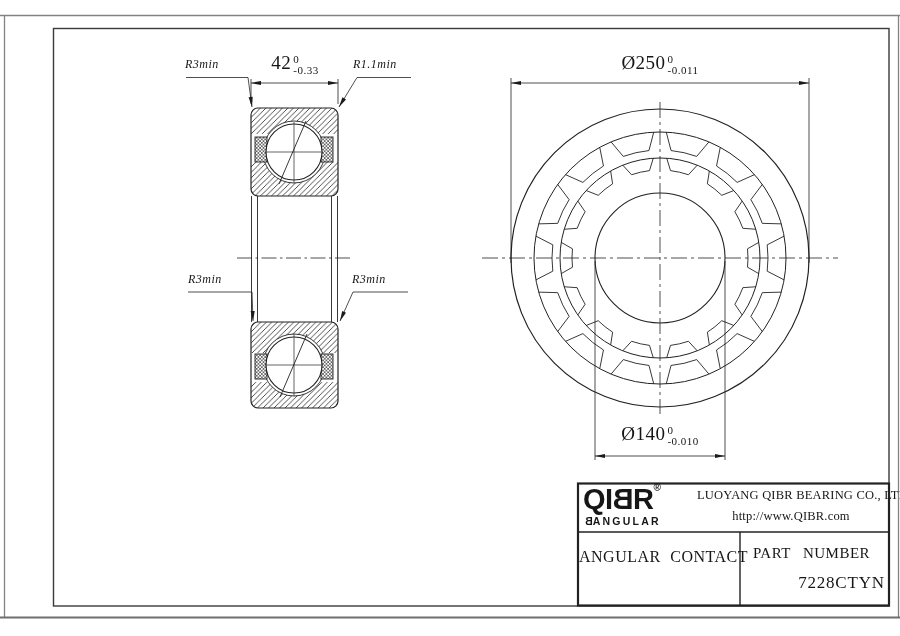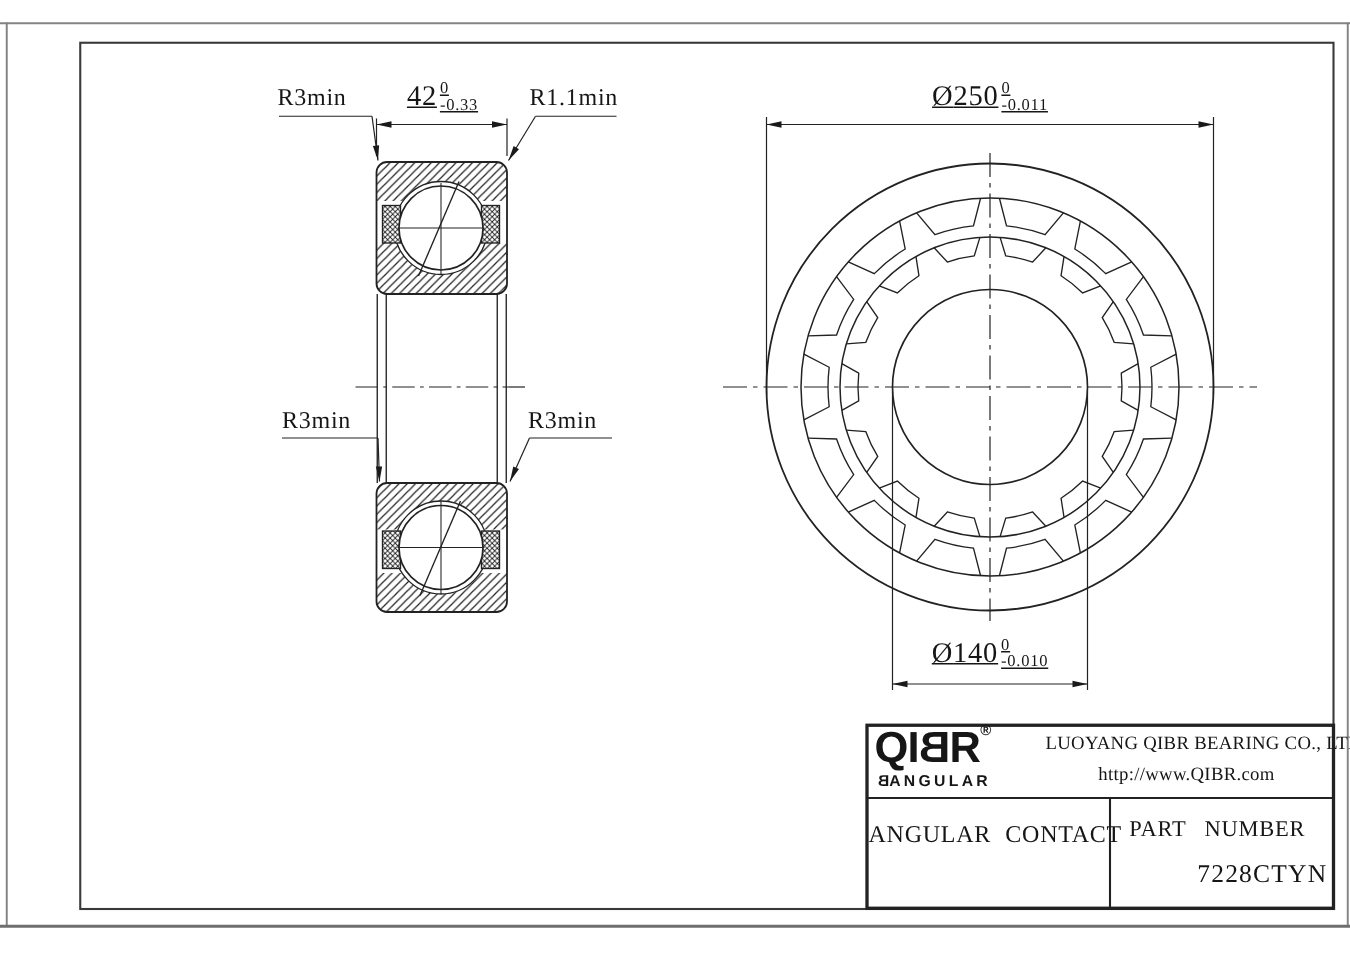--- a/index.html
+++ b/index.html
@@ -2,25 +2,25 @@
 <html><head>
 <meta charset="utf-8">
 <style>
   html,body{margin:0;padding:0;background:#ffffff;}
   #page{position:relative;width:900px;height:636px;background:#ffffff;overflow:hidden;
         font-family:"Liberation Serif", serif;color:#111;}
   #linework{position:absolute;left:0;top:0;}
   .txt{position:absolute;white-space:nowrap;color:#161616;}
   .center{text-align:center;}
   
-  .dim{display:flex;align-items:flex-end;justify-content:center;font-size:19px;letter-spacing:0.5px;text-decoration:underline;}
+  .dim{display:flex;align-items:flex-start;justify-content:center;font-size:19px;letter-spacing:0.5px;}
   .dim .num{line-height:20px;}
   .tolstack{display:inline-flex;flex-direction:column;align-items:flex-start;
             font-size:11px;line-height:10.5px;margin-left:2px;padding-top:1px;}
-  .rlabel{font-size:16px;letter-spacing:0.5px;}
+  .rlabel{font-size:12px;letter-spacing:0.5px;font-style:italic;}
   
   .company{font-size:12.5px;letter-spacing:0.2px;}
   .product{font-size:16px;line-height:28.5px;word-spacing:5px;letter-spacing:0.5px;}
   .pnlabel{font-size:15px;word-spacing:8px;letter-spacing:0.5px;}
   .pnvalue{font-size:17px;letter-spacing:0.8px;}
   
   .logo{font-family:"Liberation Sans", sans-serif;line-height:1;}
   .logo-main{font-size:29px;font-weight:bold;letter-spacing:-0.5px;display:inline-block;}
   .logo-main .mir{display:inline-block;transform:scaleX(-1);}
   .logo-reg{font-size:10px;font-weight:bold;vertical-align:top;position:relative;top:-2px;}

